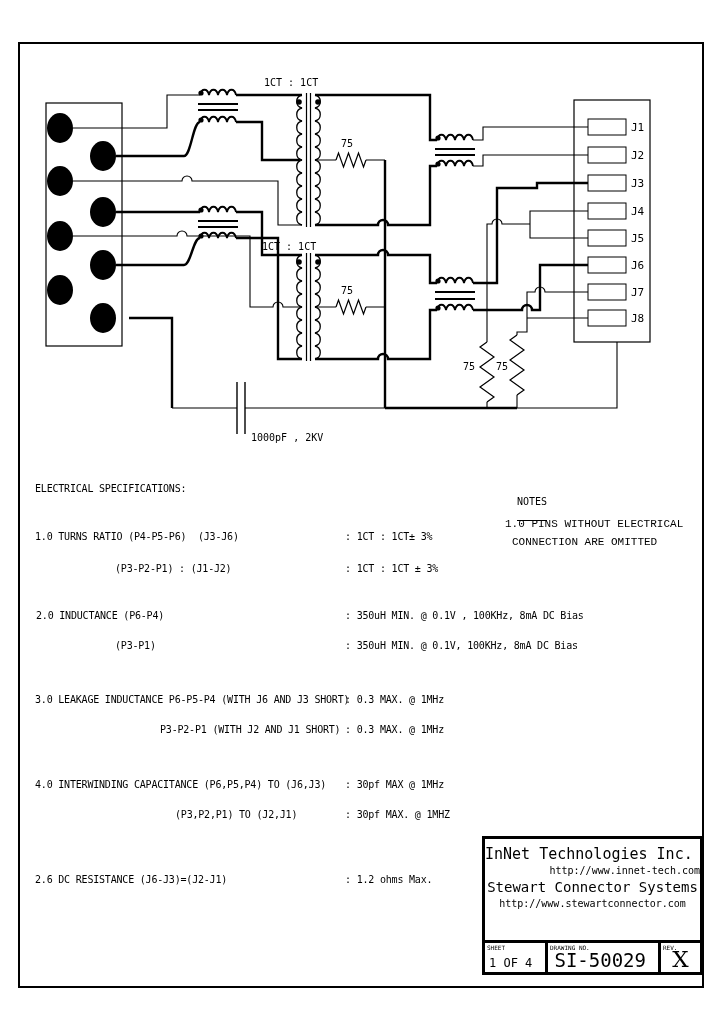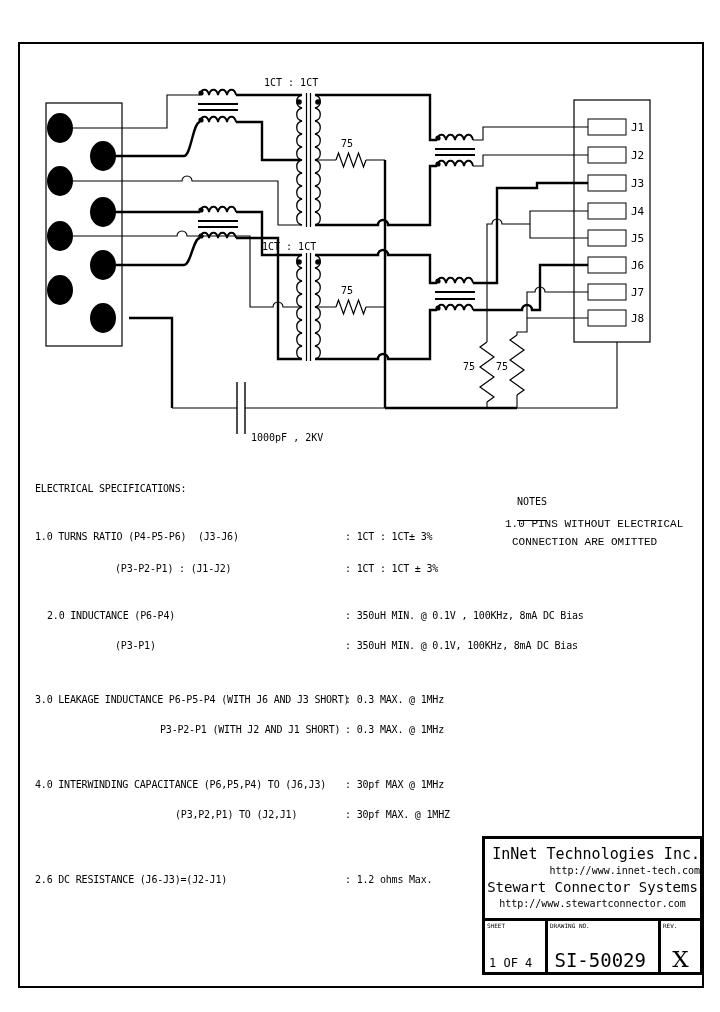--- a/index.html
+++ b/index.html
@@ -11,25 +11,25 @@
   svg path, svg line, svg rect{stroke:#000;fill:none;}
   svg text{fill:#000;stroke:none;font-family:"DejaVu Sans Mono",monospace;}
   .txt{position:absolute;white-space:pre;font-size:10px;letter-spacing:-0.2px;}
   .spec-label{position:absolute;}
   .spec-value{position:absolute;left:345px;}
   .notes-head{position:absolute;left:517px;top:496px;font-size:10px;
        border-bottom:1px solid #000;padding-bottom:13px;}
   .note-line{position:absolute;font-size:11px;white-space:pre;font-family:Liberation Mono, monospace;}
   .title-block{position:absolute;left:482px;top:836px;width:221px;height:139px;
        border:3px solid #000;box-sizing:border-box;background:#fff;}
-  .tb-company{text-align:right;font-size:15px;margin-top:6px;white-space:pre;}
+  .tb-company{text-align:left;font-size:15px;margin-top:6px;white-space:pre;}
   .tb-url1{text-align:right;font-size:10px;margin-top:2px;white-space:pre;}
   .tb-division{text-align:center;font-size:14px;margin-top:3px;white-space:pre;}
   .tb-url2{text-align:center;font-size:10px;margin-top:3px;white-space:pre;}
-  .tb-bottom{position:absolute;left:0;bottom:0;width:100%;height:54px;
+  .tb-bottom{position:absolute;left:0;bottom:0;width:100%;height:32px;
        border-top:3px solid #000;box-sizing:border-box;display:flex;}
   .tb-cell{position:relative;box-sizing:border-box;height:100%;}
   .tb-cell + .tb-cell{border-left:3px solid #000;margin-left:6px;}
   .tb-cell-sheet{width:54px;}
   .tb-cell-drawing{flex:1;}
   .tb-cell-rev{width:42px;}
   .tb-tiny{position:absolute;left:2px;top:1px;font-size:6px;letter-spacing:0;}
   .tb-sheet-val{position:absolute;left:4px;bottom:2px;font-size:12px;white-space:pre;}
   .tb-drawing-val{position:absolute;right:6px;bottom:1px;font-size:19px;}
   .tb-rev-val{position:absolute;left:50%;transform:translateX(-50%);bottom:0px;
@@ -208,21 +208,21 @@
 
 <div>
   <div class="txt" style="left:35px;top:483px">ELECTRICAL SPECIFICATIONS:</div>
 
   <div class="txt spec-label" style="left:35px;top:531px">1.0 TURNS RATIO (P4-P5-P6)  (J3-J6)</div>
   <div class="txt spec-value" style="top:531px">: 1CT : 1CT± 3%</div>
 
   <div class="txt spec-label" style="left:115px;top:563px">(P3-P2-P1) : (J1-J2)</div>
   <div class="txt spec-value" style="top:563px">: 1CT : 1CT ± 3%</div>
 
-  <div class="txt spec-label" style="left:47px;top:610px">2.0 INDUCTANCE (P6-P4)</div>
+  <div class="txt spec-label" style="left:36px;top:610px">2.0 INDUCTANCE (P6-P4)</div>
   <div class="txt spec-value" style="top:610px">: 350uH MIN. @ 0.1V , 100KHz, 8mA DC Bias</div>
 
   <div class="txt spec-label" style="left:115px;top:640px">(P3-P1)</div>
   <div class="txt spec-value" style="top:640px">: 350uH MIN. @ 0.1V, 100KHz, 8mA DC Bias</div>
 
   <div class="txt spec-label" style="left:35px;top:694px">3.0 LEAKAGE INDUCTANCE P6-P5-P4 (WITH J6 AND J3 SHORT)</div>
   <div class="txt spec-value" style="top:694px">: 0.3 MAX. @ 1MHz</div>
 
   <div class="txt spec-label" style="left:160px;top:724px">P3-P2-P1 (WITH J2 AND J1 SHORT)</div>
   <div class="txt spec-value" style="top:724px">: 0.3 MAX. @ 1MHz</div>

